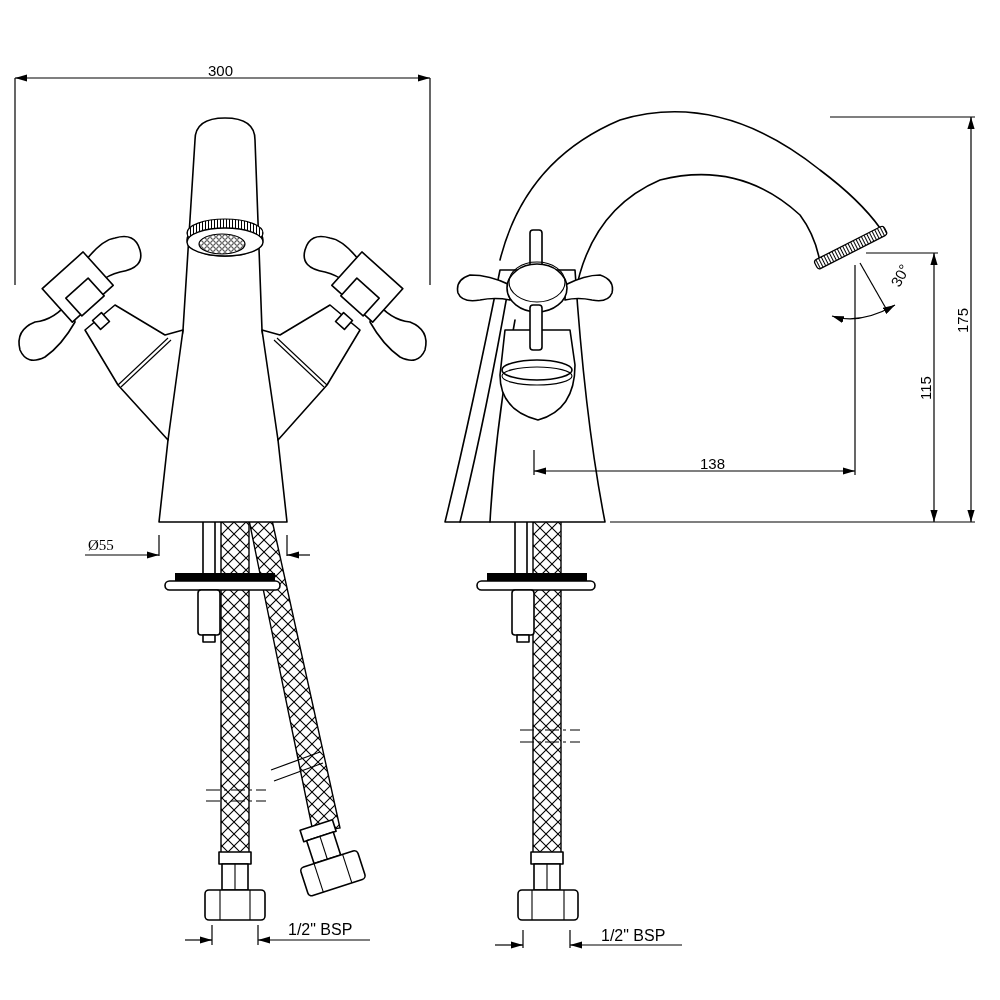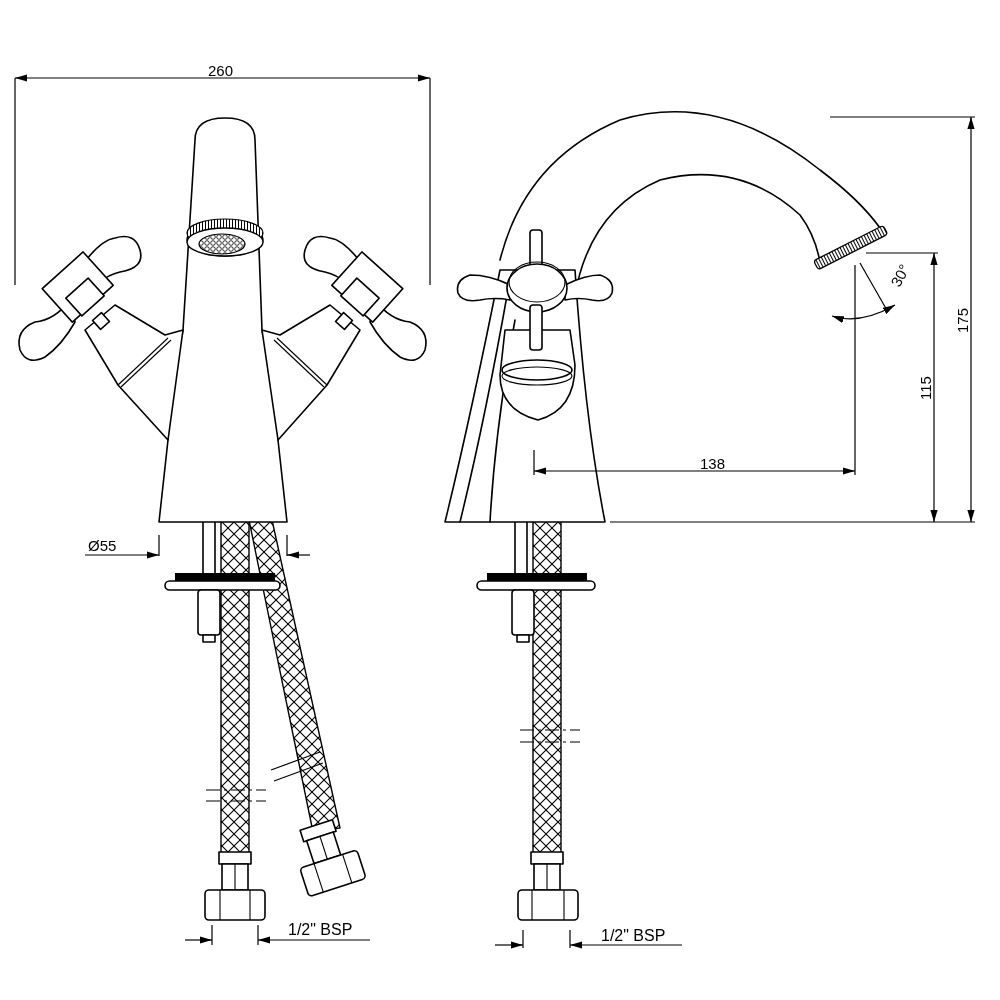--- a/index.html
+++ b/index.html
@@ -193,20 +193,20 @@
       <line class="dim" x1="971" y1="117" x2="971" y2="522" marker-start="url(#arr)" marker-end="url(#arr)"></line>
     </g>
 
     <g>
       <line class="dim" x1="860" y1="263" x2="888" y2="312"></line>
       <path class="dim" d="M832,316 Q860,325 895,305" marker-start="url(#arr)" marker-end="url(#arr)"></path>
     </g>
   </g>
 </svg>
 
-<div class="lbl" style="left:208px; top:63px;">260</div>
-<div class="lbl" style="left:88px; top:538px;">Ø55</div>
+<div class="lbl" style="left:208px; top:63px;">300</div>
+<div class="lbl" style="left:88px; top:538px;font-family:Liberation Serif, serif;">Ø55</div>
 <div class="lbl" style="left:700px; top:456px;">138</div>
 <div class="lbl" style="left:288px; top:922px; font-size:16px;">1/2" BSP</div>
 <div class="lbl" style="left:601px; top:928px; font-size:16px;">1/2" BSP</div>
 <div class="lbl rot" style="left:918px; top:400px;">115</div>
 <div class="lbl rot" style="left:955px; top:333px;">175</div>
 <div class="lbl" style="left:888px; top:282px; transform:rotate(-62deg); transform-origin:left top;">30°</div>
 
 </body></html>

